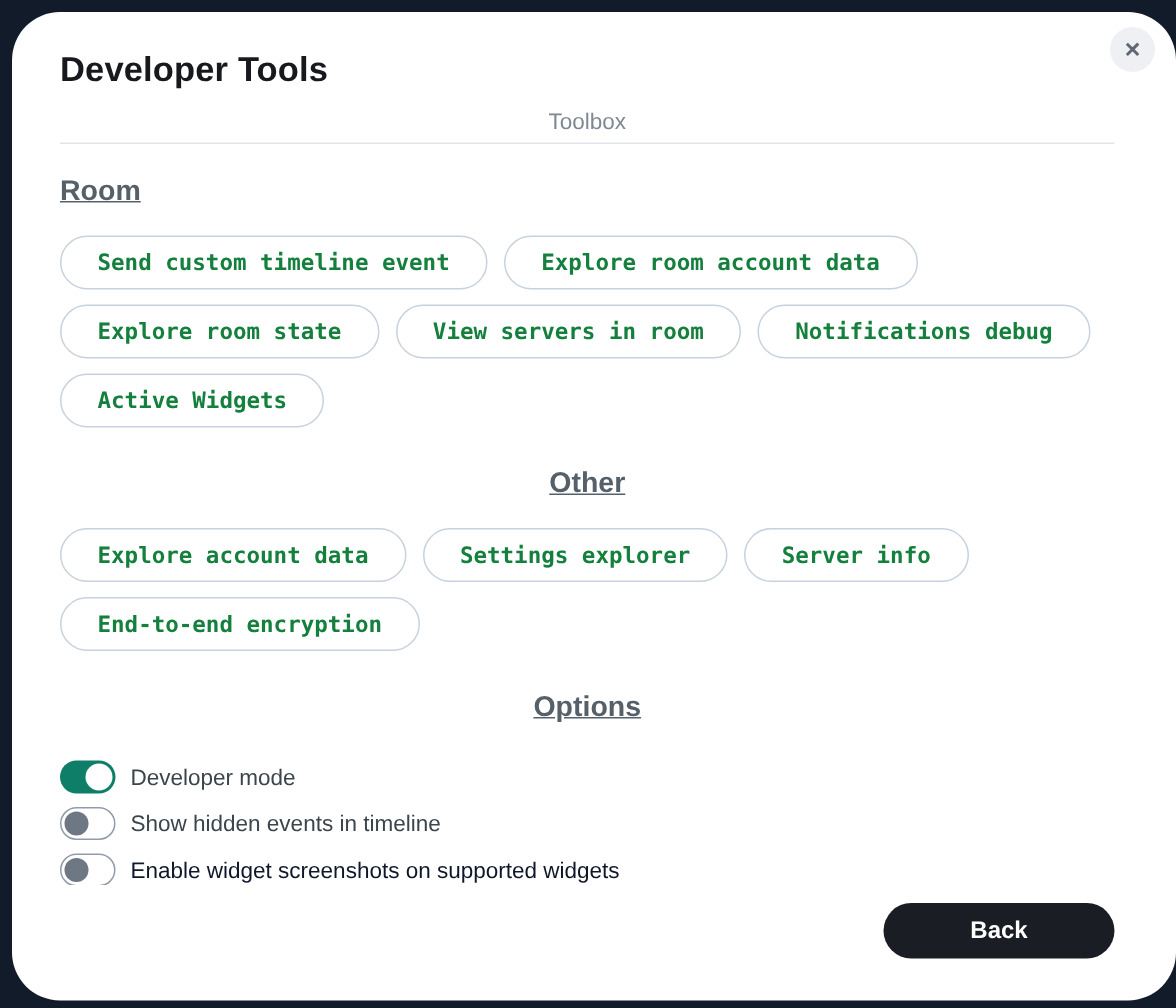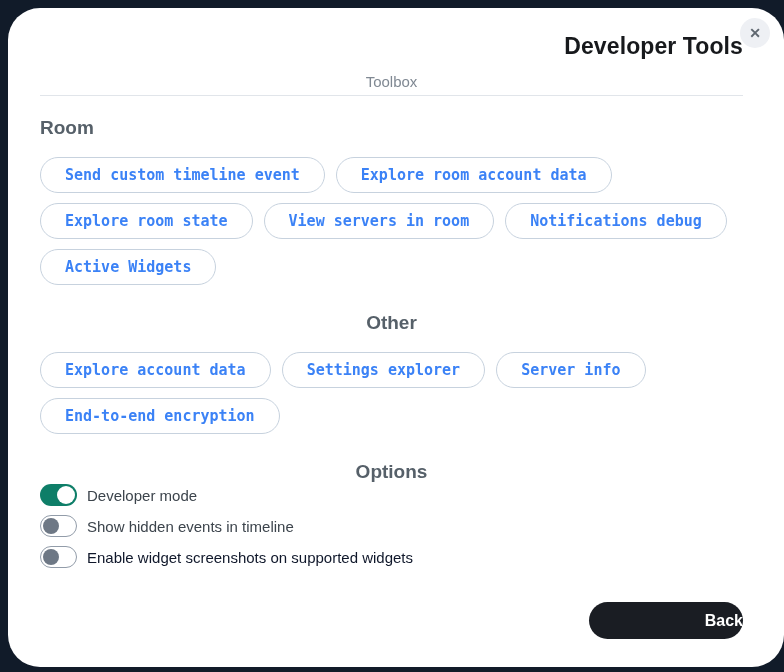--- a/index.html
+++ b/index.html
@@ -24,60 +24,60 @@
     height: 582px;
     padding: 23px 41px 0 32px;
     overflow: hidden;
   }
   .dialog-title {
     font-size: 23px;
     line-height: 31px;
     font-weight: 700;
     color: #17191c;
     letter-spacing: 0.1px;
-    text-align: right;
   }
   .toolbox-field {
     margin-top: 11px;
     font-size: 15px;
     line-height: 18px;
     color: #808993;
     border-bottom: 1px solid #e1e5ea;
     padding-bottom: 4px;
     text-align: center;
   }
   .section-heading {
     margin-top: 20px;
     font-size: 19px;
     line-height: 24px;
     font-weight: 700;
     color: #566069;
+    text-decoration: underline;
   }
   .section-heading.spaced { margin-top: 26px; text-align: center; }
   .btn-wrap {
     margin-top: 17px;
     display: flex;
     flex-wrap: wrap;
     gap: 10px 11px;
     max-width: 703px;
   }
   .pill-btn {
     height: 36px;
     padding: 0 24px;
     border: 1px solid #c7d2de;
     border-radius: 18px;
     background: #ffffff;
     font-family: "DejaVu Sans Mono", monospace;
     font-size: 15px;
     font-weight: 700;
-    color: #3b82f6;
+    color: #15803d;
     cursor: pointer;
     white-space: nowrap;
   }
-  .toggles { }
+  .toggles { margin-top: 23px; }
   .toggle-row {
     display: flex;
     align-items: center;
     height: 22px;
     margin-bottom: 9px;
   }
   .toggle {
     position: relative;
     width: 37px; height: 22px;
     border-radius: 11px;
@@ -131,21 +131,20 @@
   .back-btn {
     width: 154px; height: 37px;
     border: none;
     border-radius: 19px;
     background: #1a1d23;
     color: #ffffff;
     font-size: 16px;
     font-weight: 700;
     font-family: "Liberation Sans", sans-serif;
     cursor: pointer;
-    text-align: right;
   }
 </style>
 </head>
 <body>
 
 <div class="modal">
 
   <button class="close-btn">✕</button>
 
   <div class="scroll-area">

